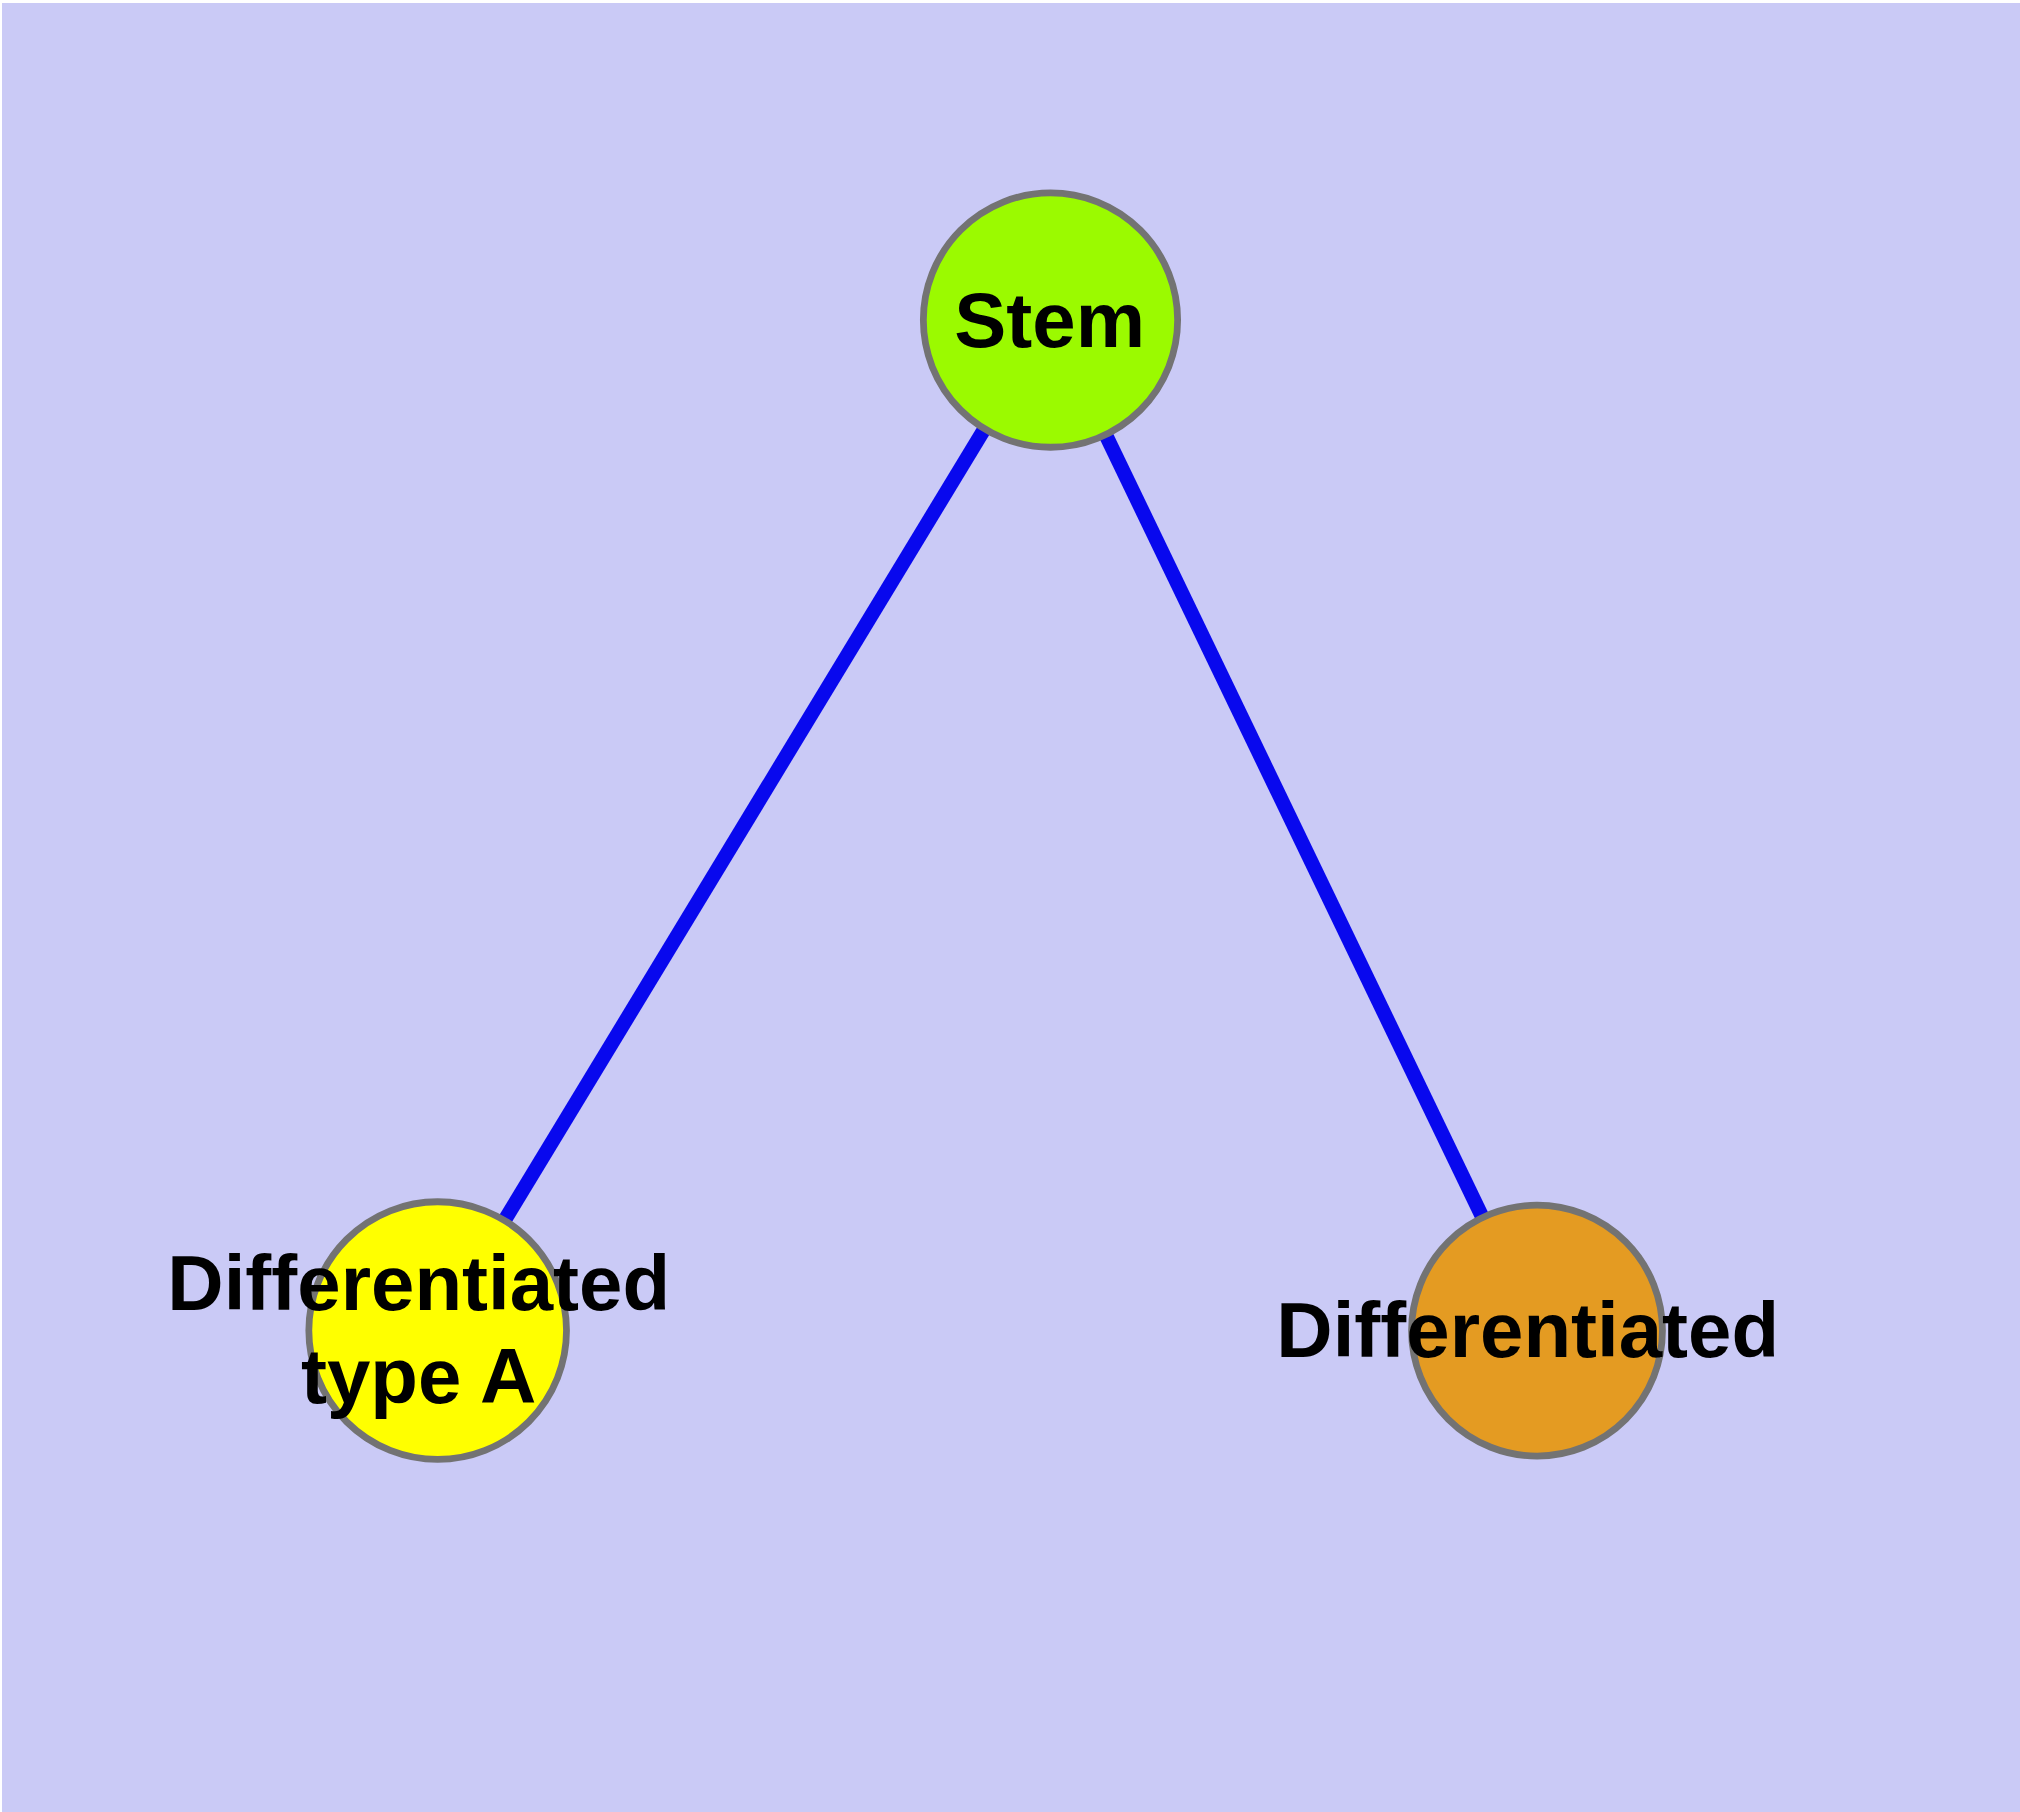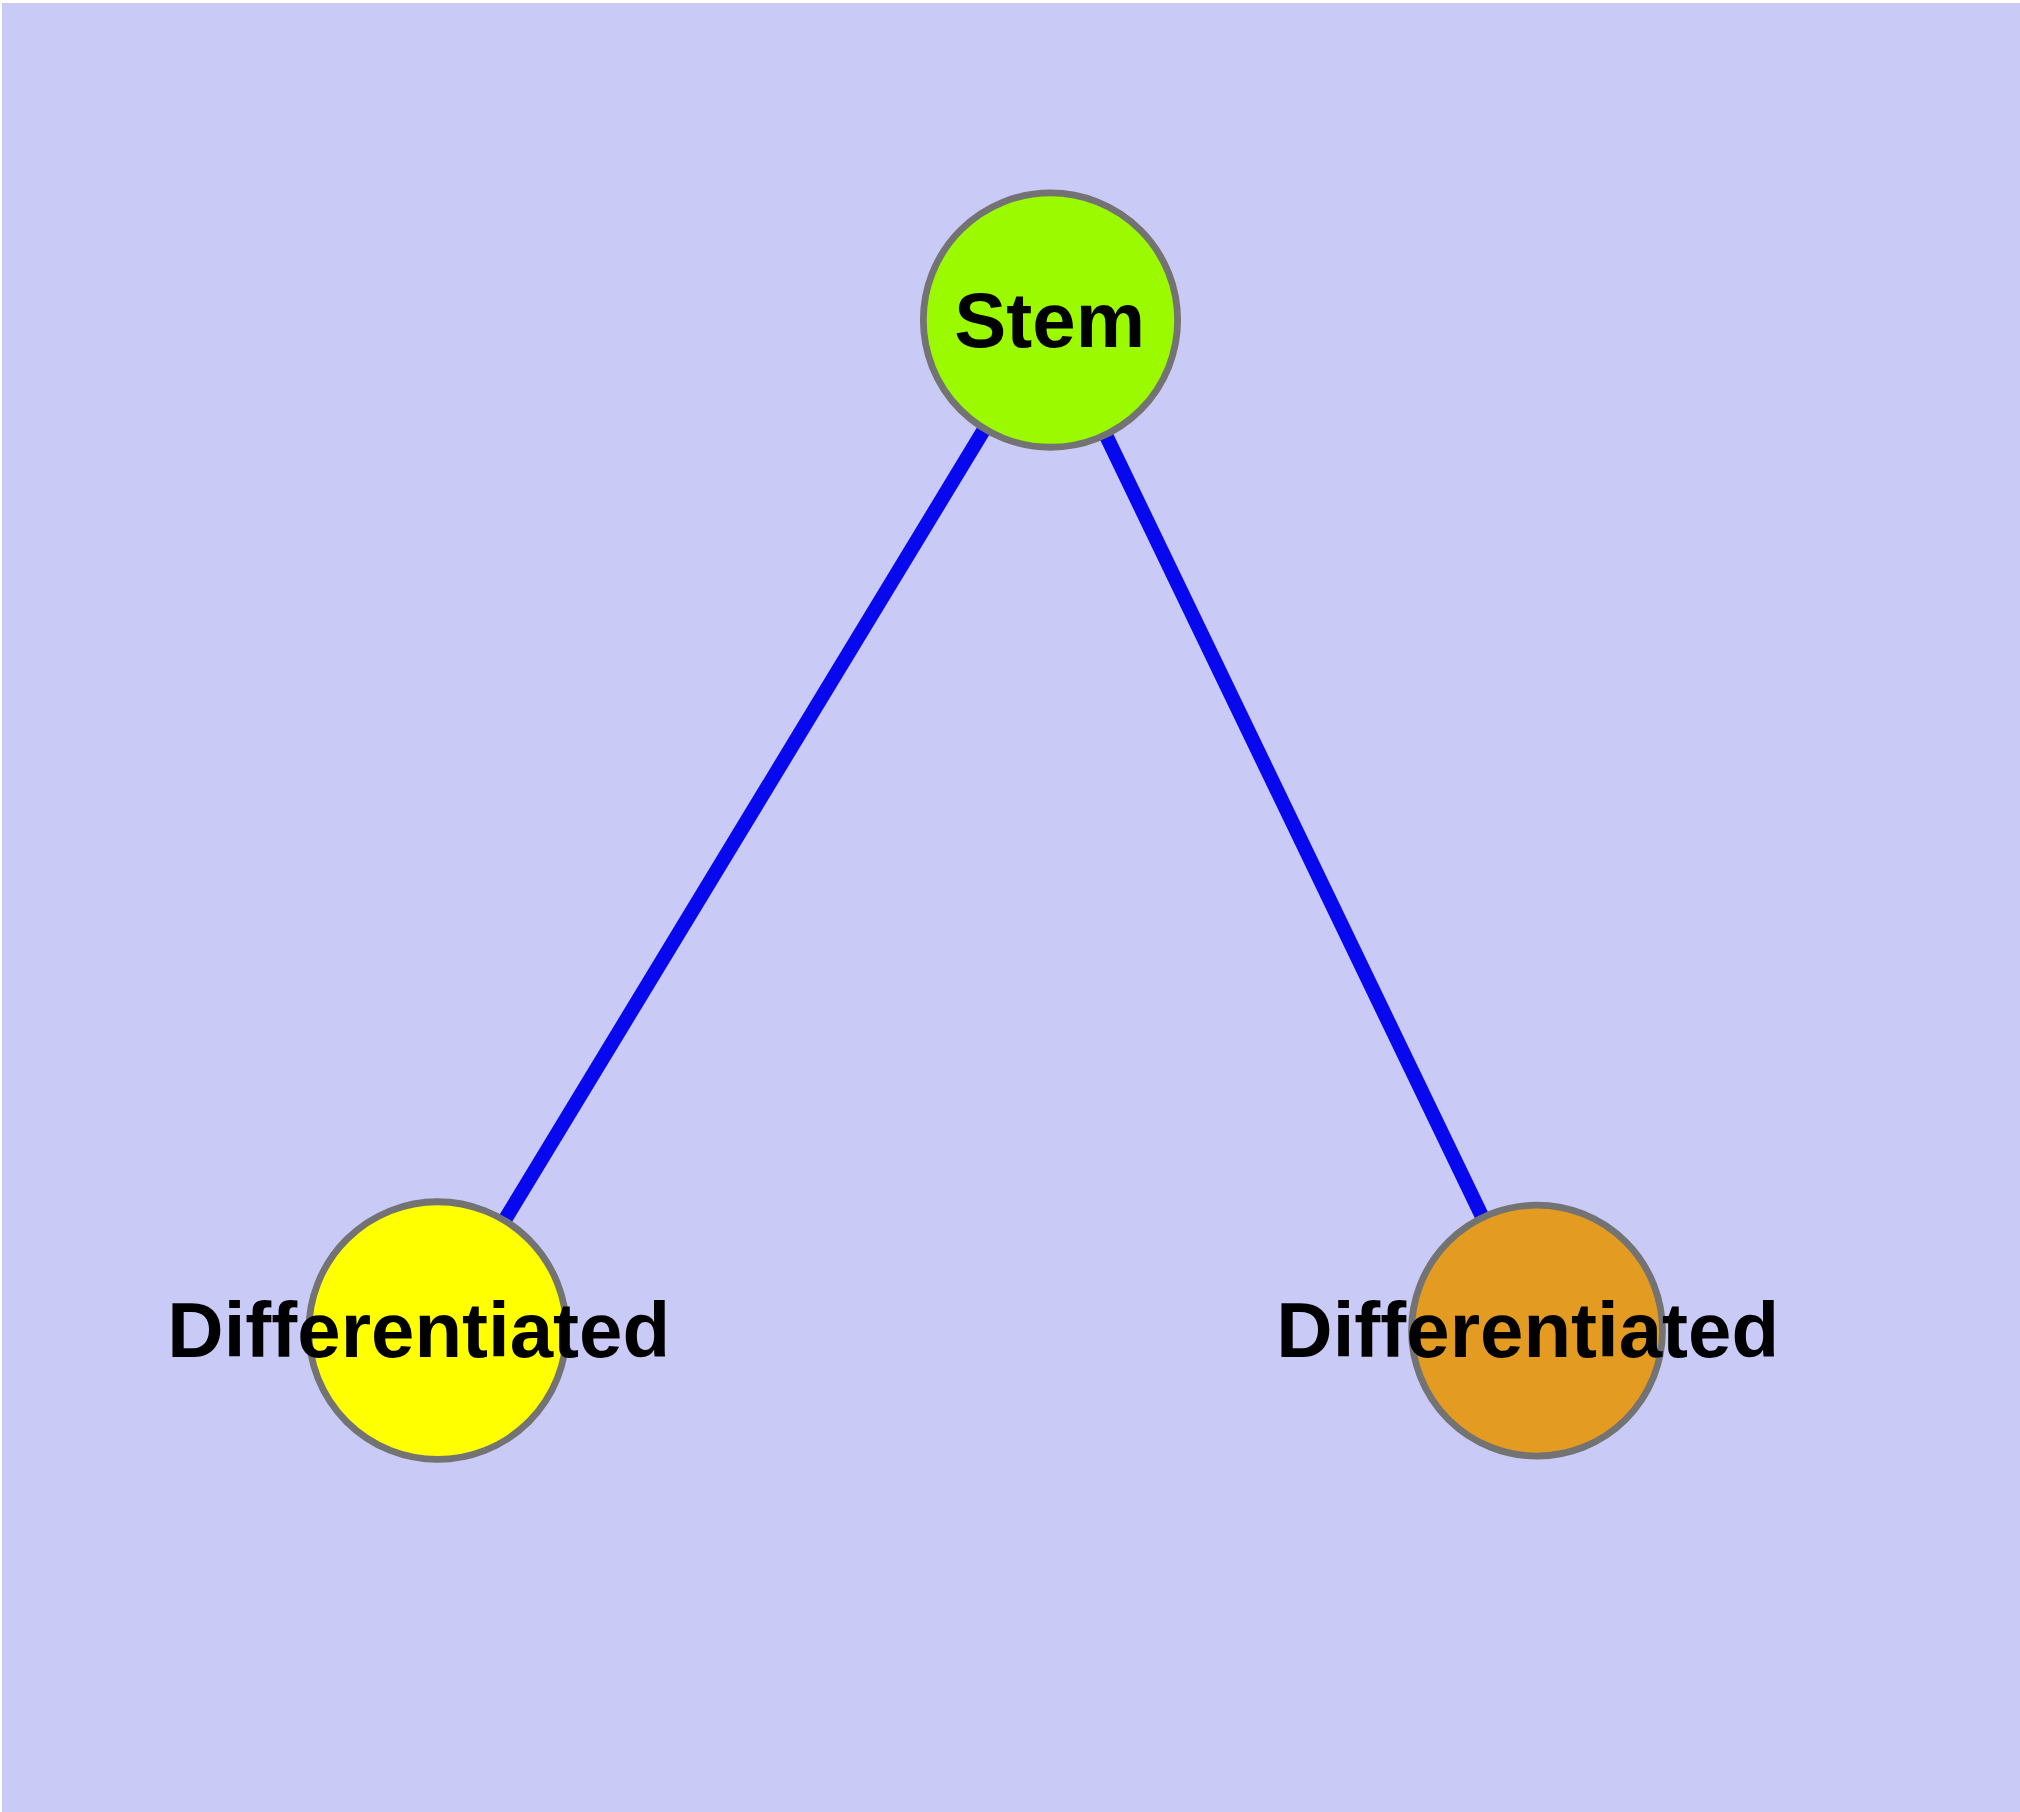--- a/index.html
+++ b/index.html
@@ -60,20 +60,21 @@
 
     <circle class="node" cx="1811" cy="1566" r="148" fill="#E49B22" stroke="#737373"></circle>
   </svg>
 
   <div class="node-label" style="left: 1048px; top: 317px; color: rgb(0, 0, 0);">
     <span>Stem</span>
   </div>
 
   <div class="node-label" style="left: 417px; top: 1327px; color: rgb(0, 0, 0);">
     <div>Differentiated</div>
+    <div>type A</div>
   </div>
 
   <div class="node-label" style="left: 1526px; top: 1327px; color: rgb(0, 0, 0);">
     <div>Differentiated</div>
   </div>
 
 </div>
 
 
 </body></html>

